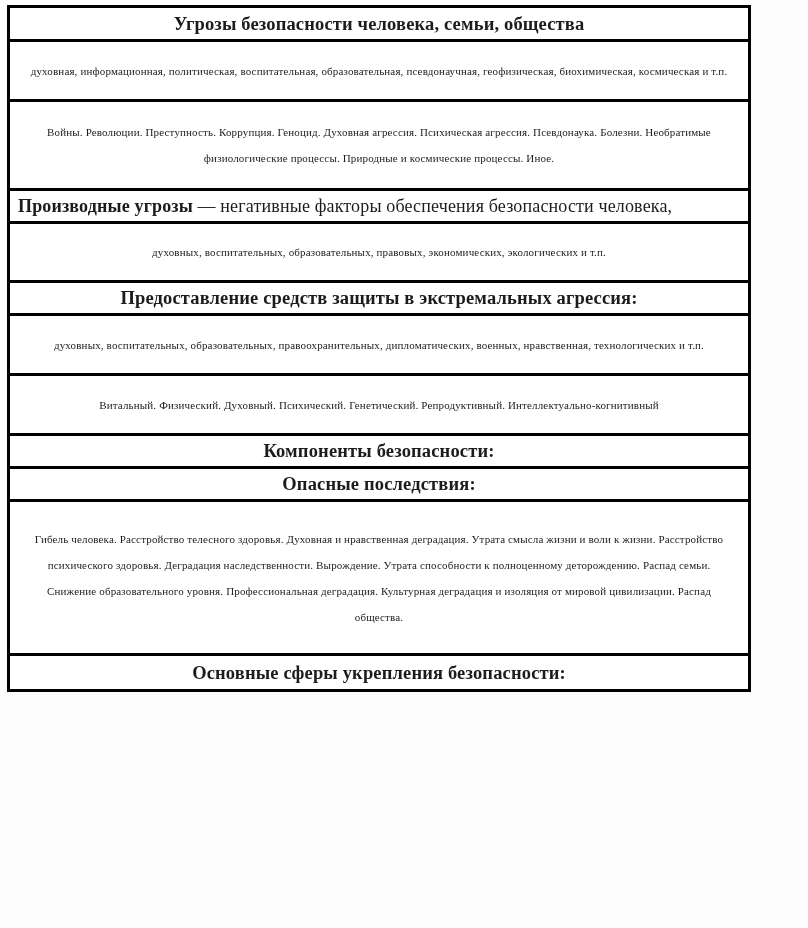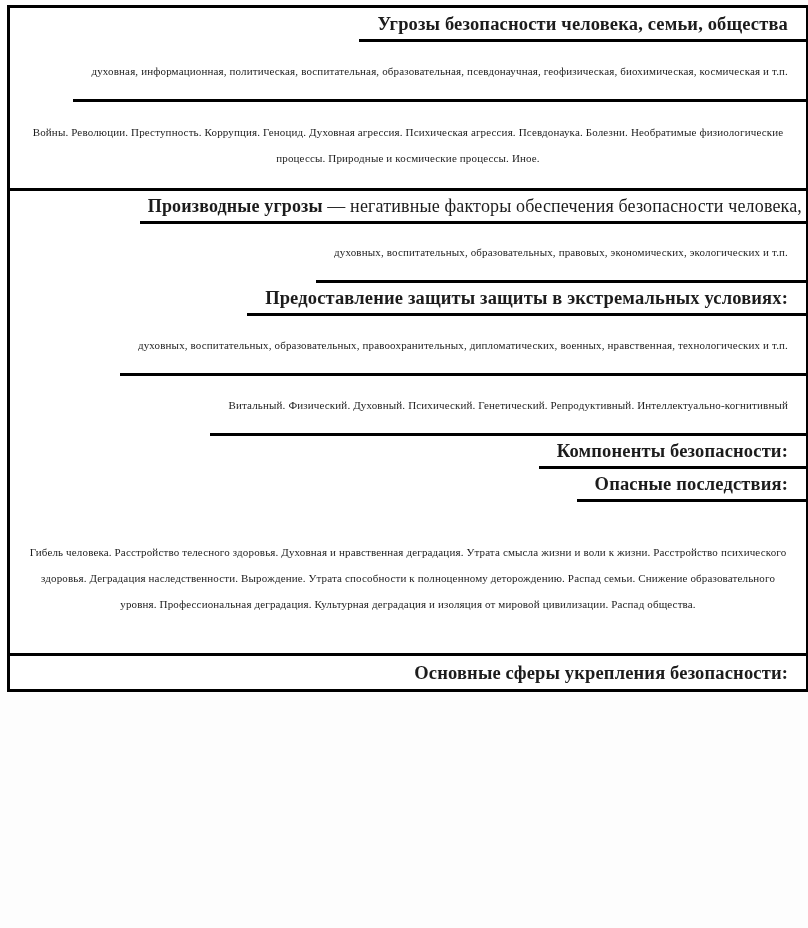--- a/index.html
+++ b/index.html
@@ -4,24 +4,24 @@
 <style>
   * { box-sizing: border-box; margin: 0; padding: 0; }
   html, body {
     width: 808px; height: 928px;
     background: #ffffff;
     font-family: "Liberation Serif", "DejaVu Serif", serif;
     overflow: hidden;
   }
   .scan-page { position: relative; width: 808px; height: 928px; background: #fdfdfd; }
   .threats-table {
-    position: absolute; left: 7px; top: 5px; width: 802px;
+    position: absolute; left: 7px; top: 5px; width: 744px;
     border: 3px solid #000000;
     background: #ffffff;
-    display: flex; flex-direction: column; align-items: flex-end;
+    display: flex; flex-direction: column;
   }
   .row {
     border-bottom: 3px solid #000000;
     display: flex; align-items: center; justify-content: center;
     text-align: center;
     padding: 2px 18px;
     color: #1c1c1c;
     font-size: 11px;
     line-height: 26px;
     letter-spacing: 0.15px;
@@ -58,21 +58,21 @@
     <div class="row mixed-row" style="min-height:32px">
       <span><span class="lead">Производные угрозы</span><span> — негативные факторы обеспечения безопасности человека,</span></span>
     </div>
 
 
     <div class="row body-row" style="min-height:59px">
       <span>духовных, воспитательных, образовательных, правовых, экономических, экологических и т.п.</span>
     </div>
 
     <div class="row header-row" style="min-height:33px">
-      <span>Предоставление защиты защиты в экстремальных условиях:</span>
+      <span>Предоставление средств защиты в экстремальных агрессия:</span>
     </div>
 
     <div class="row body-row" style="min-height:60px">
       <span>духовных, воспитательных, образовательных, правоохранительных, дипломатических, военных, нравственная, технологических и т.п.</span>
     </div>
 
     <div class="row body-row" style="min-height:60px">
       <span>Витальный. Физический. Духовный. Психический. Генетический. Репродуктивный. Интеллектуально-когнитивный</span>
     </div>
 

